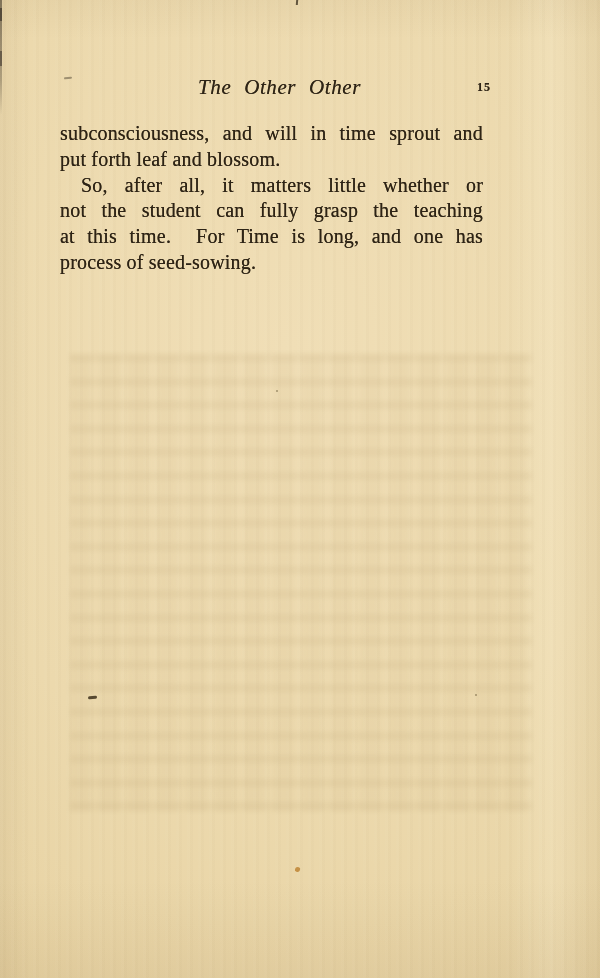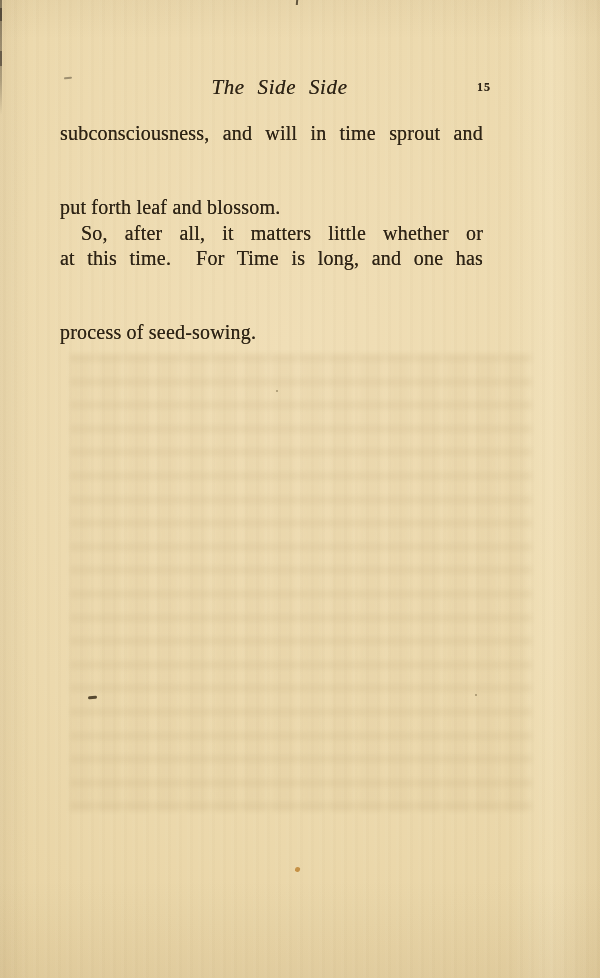--- a/index.html
+++ b/index.html
@@ -69,21 +69,20 @@
     text-shadow: 0 0 0.6px rgba(43,32,18,0.8);
   }
   .line {
     line-height: 25.8px;
     text-align: justify;
     text-align-last: justify;
     white-space: normal;
   }
   .line.last {
     text-align-last: left;
-    margin-top: 48px;
   }
   .line.indent {
     padding-left: 21px;
     box-sizing: border-box;
   }
 
   
   .ghost {
     position: absolute;
     left: 70px;
@@ -132,28 +131,29 @@
   .mark-dot-a { left: 276px; top: 390px; width: 2px; height: 2px; background: rgba(90,72,40,0.5); border-radius: 50%; }
   .mark-dot-b { left: 475px; top: 694px; width: 2px; height: 2px; background: rgba(90,72,40,0.5); border-radius: 50%; }
   .mark-dot-c { left: 62px; top: 208px; width: 2px; height: 2px; background: rgba(90,72,40,0.45); border-radius: 50%; }
 </style>
 </head>
 <body>
 
 <div class="page">
 
   <div class="header">
-    <span class="running-title">The Side Side</span>
+    <span class="running-title">The Other Other</span>
     <span class="page-number">15</span>
   </div>
 
   <div class="body-text">
     <div class="line">subconsciousness, and will in time sprout and</div>
     <div class="line last">put forth leaf and blossom.</div>
     <div class="line indent">So, after all, it matters little whether or</div>
+    <div class="line">not the student can fully grasp the teaching</div>
     <div class="line">at this time.&nbsp; For Time is long, and one has</div>
     <div class="line last">process of seed-sowing.</div>
   </div>
 
   <div class="ghost"></div>
 
   <div class="mark mark-top-tick"></div>
   <div class="mark mark-left-strip"></div>
   <div class="mark mark-left-a"></div>
   <div class="mark mark-left-b"></div>

